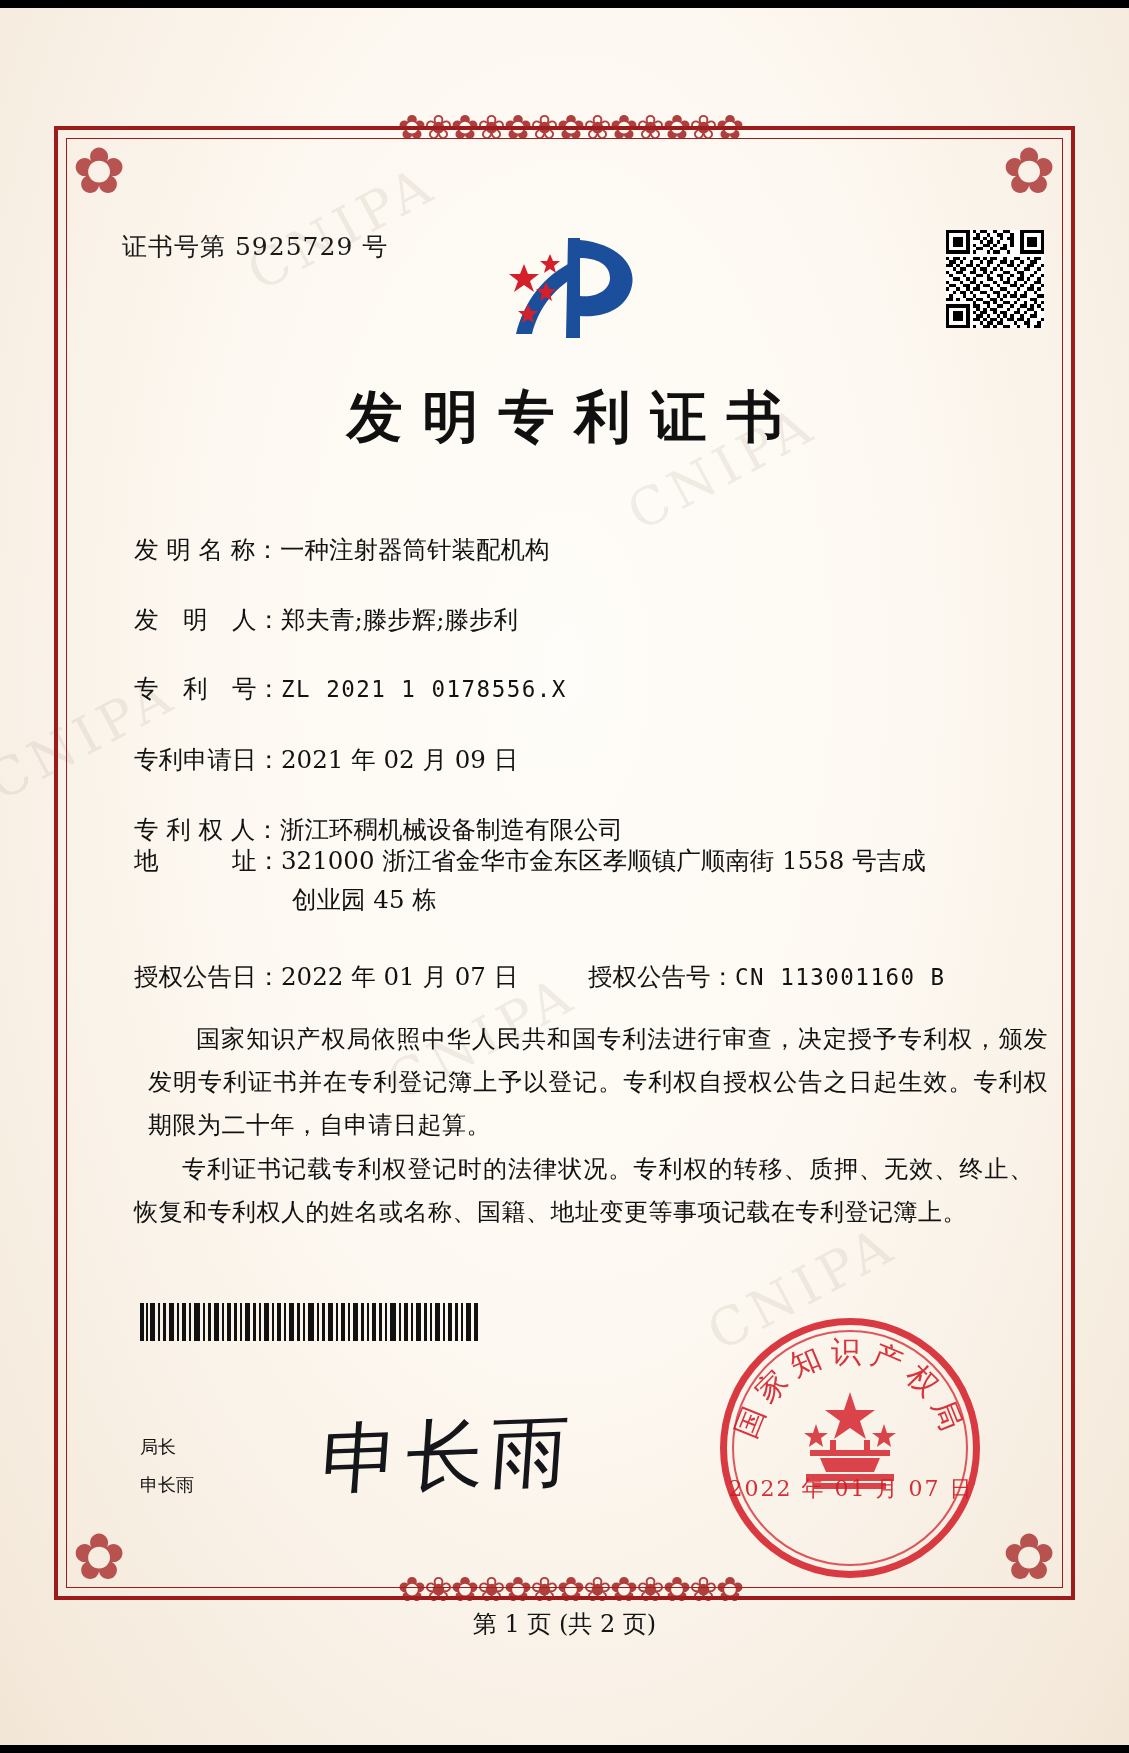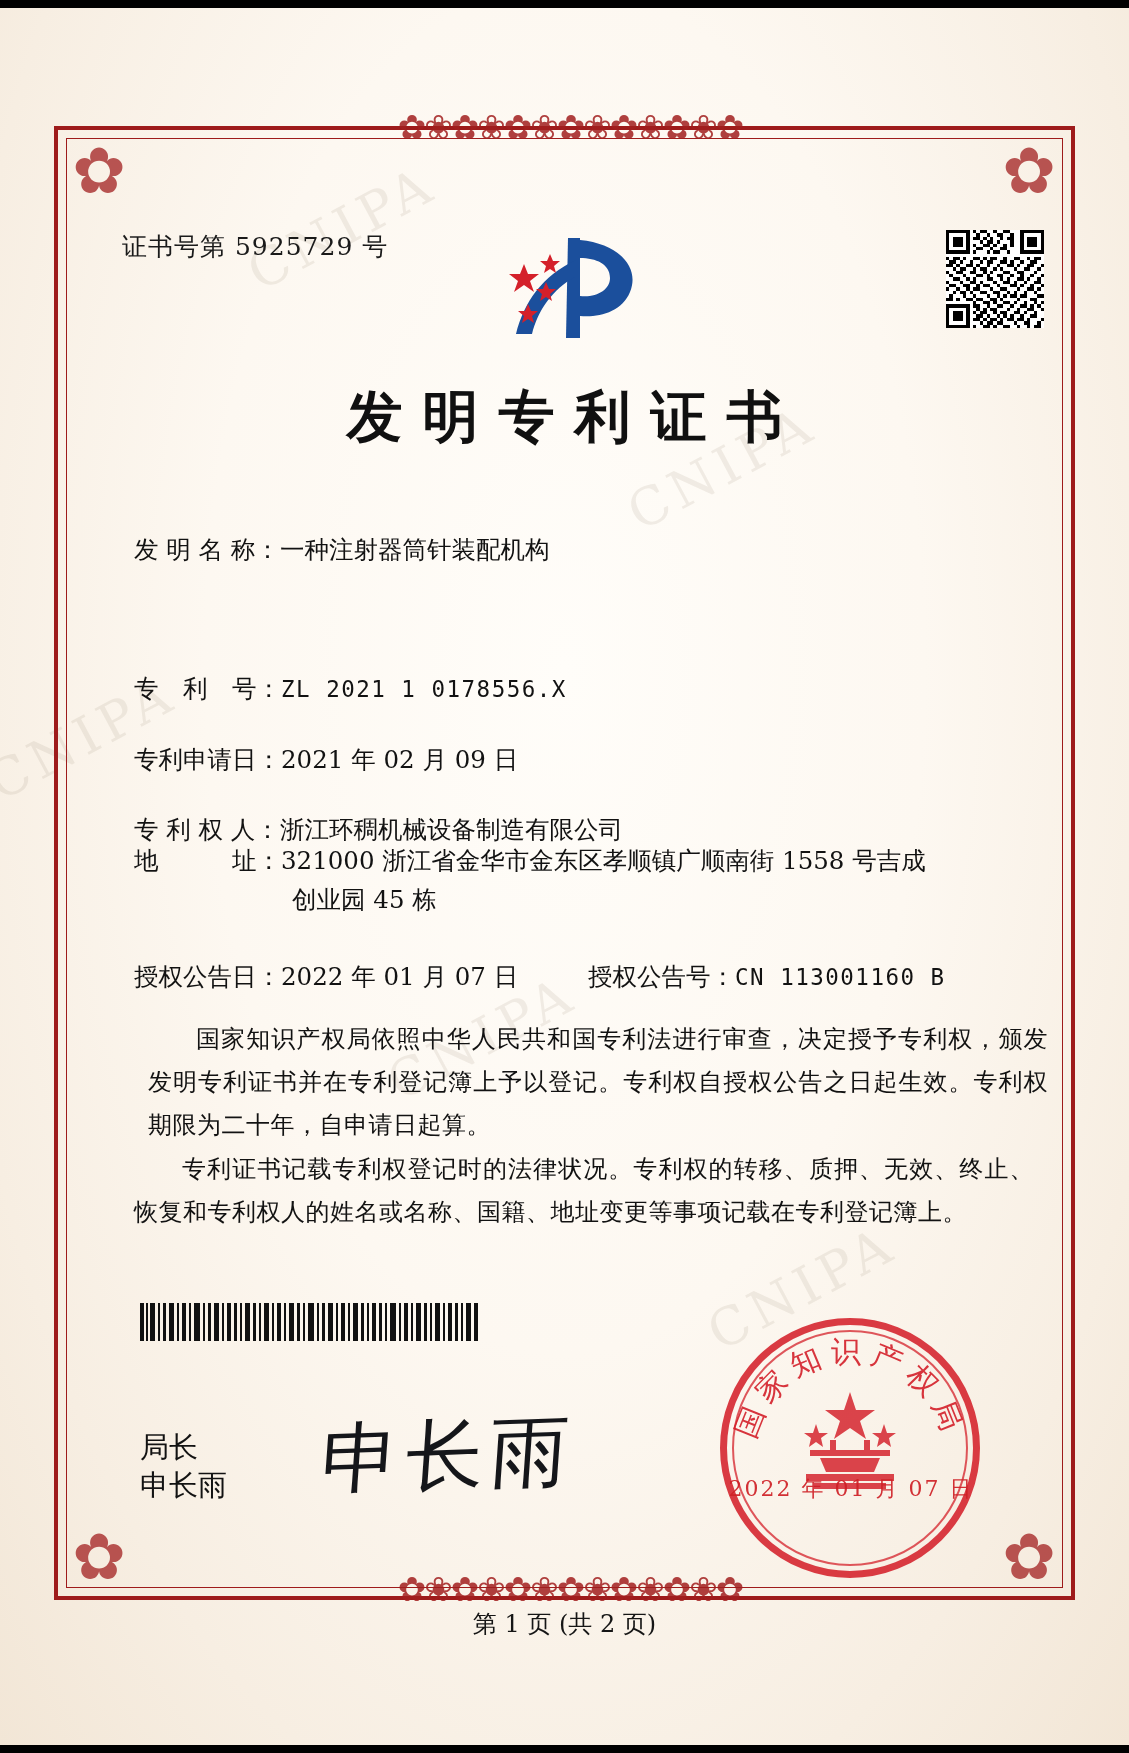--- a/index.html
+++ b/index.html
@@ -223,21 +223,21 @@
     top: 0;
     height: 38px;
     background: #111;
   }
 
   
   #sig-label {
     position: absolute;
     left: 140px;
     top: 1420px;
-    font-size: 29px;
+    font-size: 18px;
     line-height: 38px;
     color: #121212;
   }
   #sig-hand {
     position: absolute;
     left: 322px;
     top: 1396px;
     font-size: 78px;
     color: #15161a;
     font-family: "DejaVu Serif", "Liberation Serif", serif;
@@ -583,20 +583,23 @@
         </g>
       </svg>
     </div>
 
     <div id="title">发明专利证书</div>
 
     <div class="field" style="top:525px;">
       <span class="flabel">发 明 名 称：</span><span class="fvalue">一种注射器筒针装配机构</span>
     </div>
 
+    <div class="field" style="top:595px;">
+      <span class="flabel">发　明　人：</span><span class="fvalue">郑夫青;滕步辉;滕步利</span>
+    </div>
 
     <div class="field" style="top:664px;">
       <span class="flabel">专　利　号：</span><span class="fvalue mono">ZL 2021 1 0178556.X</span>
     </div>
 
     <div class="field" style="top:735px;">
       <span class="flabel">专利申请日：</span><span class="fvalue">2021 年 02 月 09 日</span>
     </div>
 
     <div class="field" style="top:805px;">

